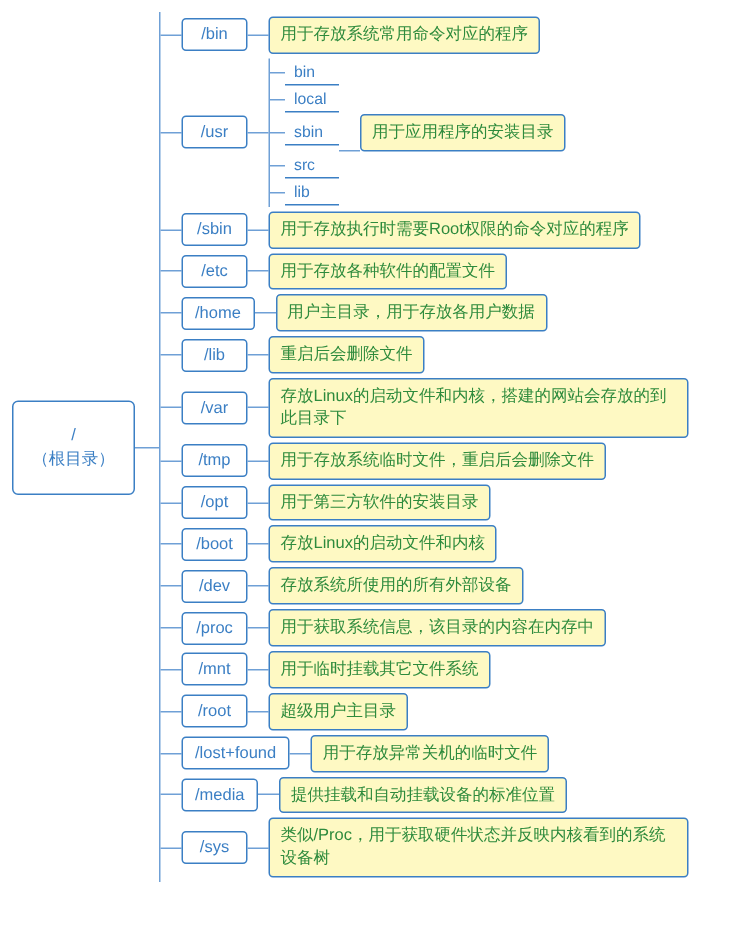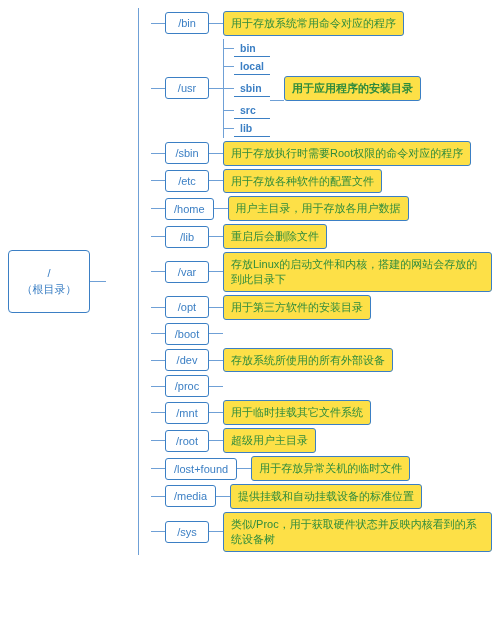--- a/index.html
+++ b/index.html
@@ -26,22 +26,21 @@
     flex-shrink: 0;
     min-width: 82px;
   }
   .connector {
     border-top: 1px solid #6fa0d6;
     width: 16px;
     flex-shrink: 0;
   }
   .children {
     border-left: 1px solid #6fa0d6;
-    padding-left: 12px;
-    margin-left: 32px;
+    padding-left: 0;
   }
   .row {
     display: flex;
     align-items: center;
     margin: 3px 0;
     position: relative;
   }
   .row::before {
     content: "";
     display: block;
@@ -62,21 +61,21 @@
   .hconn {
     width: 14px;
     border-top: 1px solid #6fa0d6;
     flex-shrink: 0;
   }
   .desc {
     border: 1px solid #3b7fc4;
     border-radius: 3px;
     padding: 4px 7px;
     color: #2e8b3d;
-    background: #fde047;
+    background: #fef9c3;
     max-width: 280px;
     line-height: 1.35;
   }
   
   .usr-row {
     display: flex;
     align-items: center;
     margin: 3px 0;
   }
   .usr-row::before {
@@ -86,21 +85,20 @@
     border-top: 1px solid #6fa0d6;
     flex-shrink: 0;
   }
   .usr-sub {
     display: flex;
     align-items: center;
   }
   .usr-list {
     border-left: 1px solid #6fa0d6;
     margin-left: 0;
-    font-weight: bold;
   }
   .usr-item {
     display: flex;
     align-items: center;
     margin: 1px 0;
   }
   .usr-item::before {
     content: "";
     width: 10px;
     border-top: 1px solid #6fa0d6;
@@ -186,36 +184,43 @@
       <div class="node">/lib</div>
       <div class="hconn"></div>
       <div class="desc">重启后会删除文件</div>
     </div>
     <div class="row">
       <div class="node">/var</div>
       <div class="hconn"></div>
       <div class="desc">存放Linux的启动文件和内核，搭建的网站会存放的到此目录下</div>
     </div>
     <div class="row">
+      <div class="node">/tmp</div>
+      <div class="hconn"></div>
+      <div class="desc">用于存放系统临时文件，重启后会删除文件</div>
+    </div>
+    <div class="row">
       <div class="node">/opt</div>
       <div class="hconn"></div>
       <div class="desc">用于第三方软件的安装目录</div>
     </div>
     <div class="row">
       <div class="node">/boot</div>
       <div class="hconn"></div>
+      <div class="desc">存放Linux的启动文件和内核</div>
     </div>
     <div class="row">
       <div class="node">/dev</div>
       <div class="hconn"></div>
       <div class="desc">存放系统所使用的所有外部设备</div>
     </div>
     <div class="row">
       <div class="node">/proc</div>
       <div class="hconn"></div>
+      <div class="desc">用于获取系统信息，该目录的内容在内存中</div>
     </div>
     <div class="row">
       <div class="node">/mnt</div>
       <div class="hconn"></div>
       <div class="desc">用于临时挂载其它文件系统</div>
     </div>
     <div class="row">
       <div class="node">/root</div>
       <div class="hconn"></div>
       <div class="desc">超级用户主目录</div>

